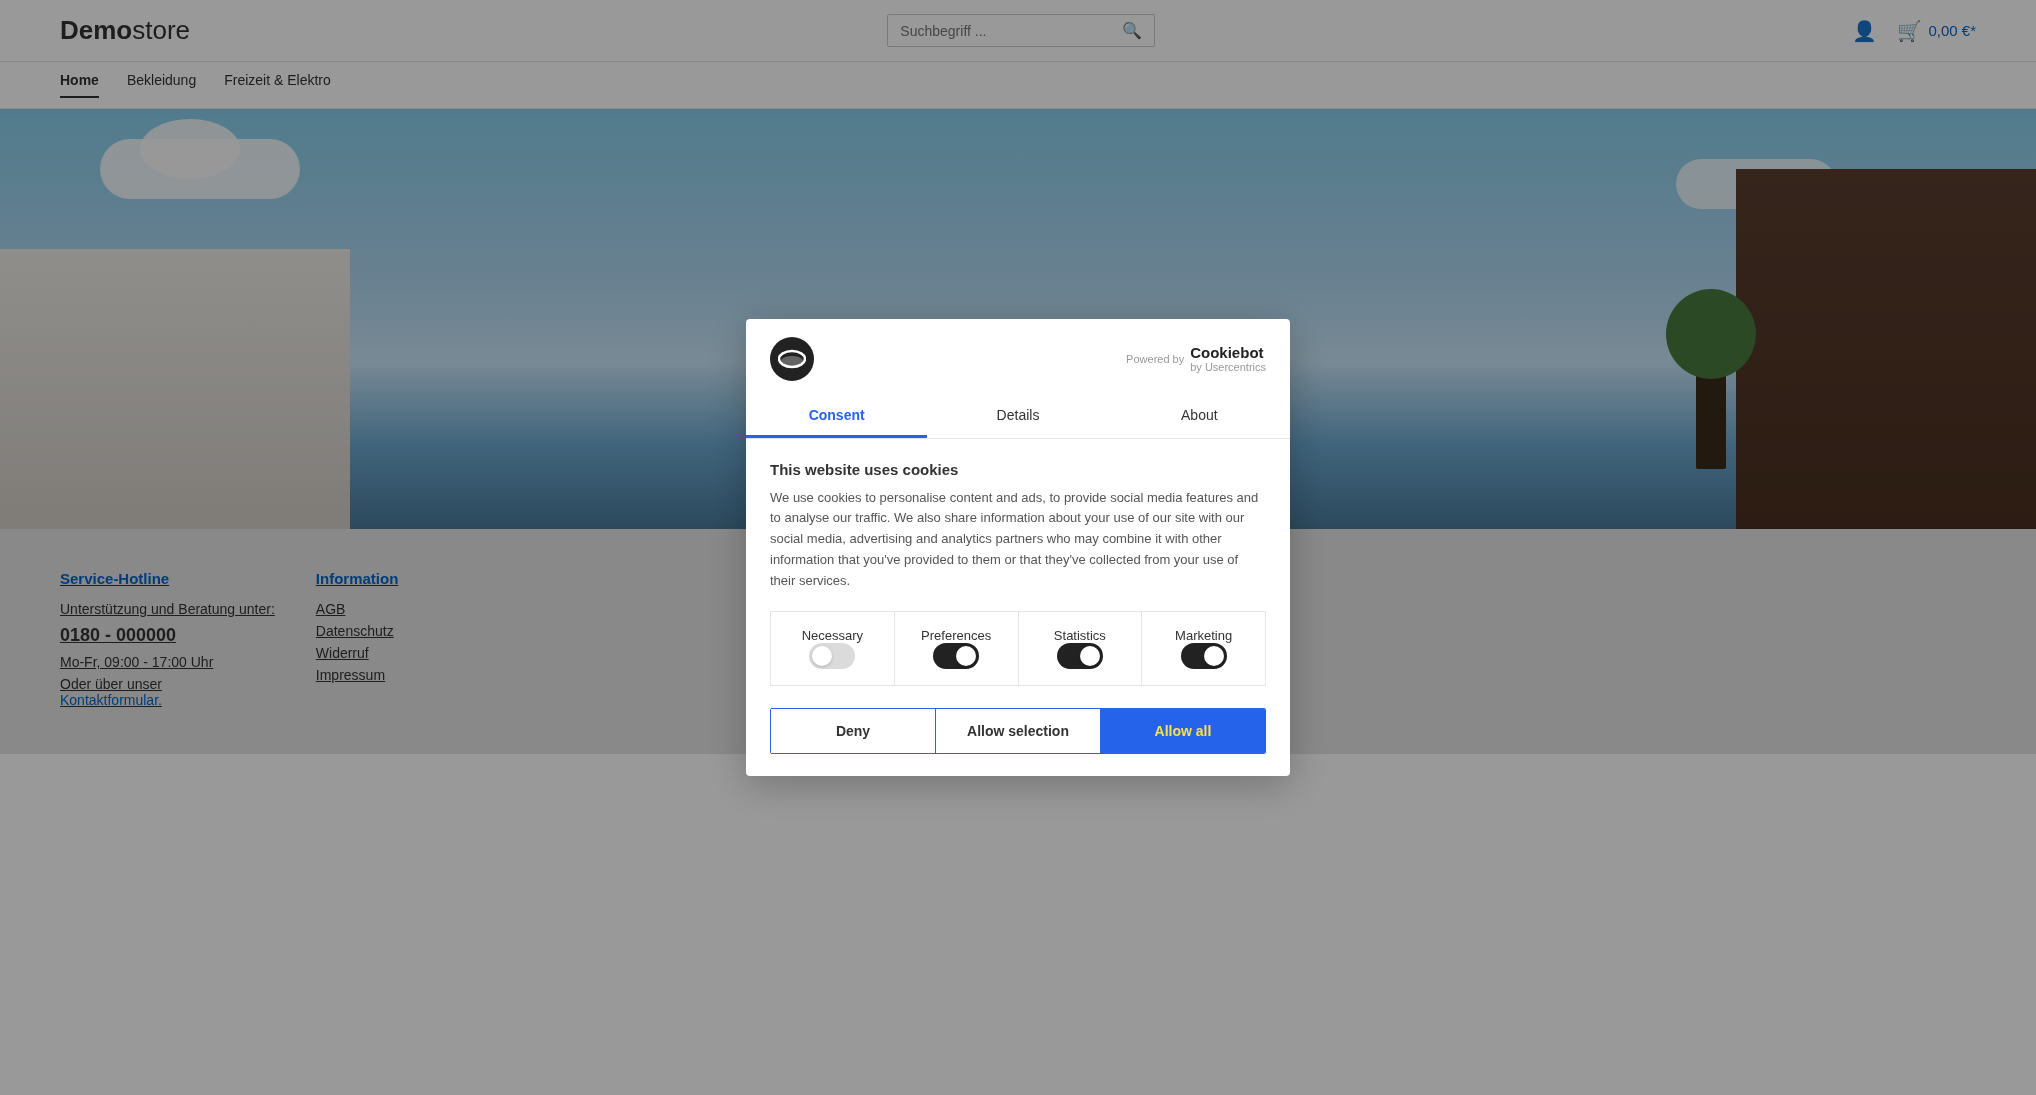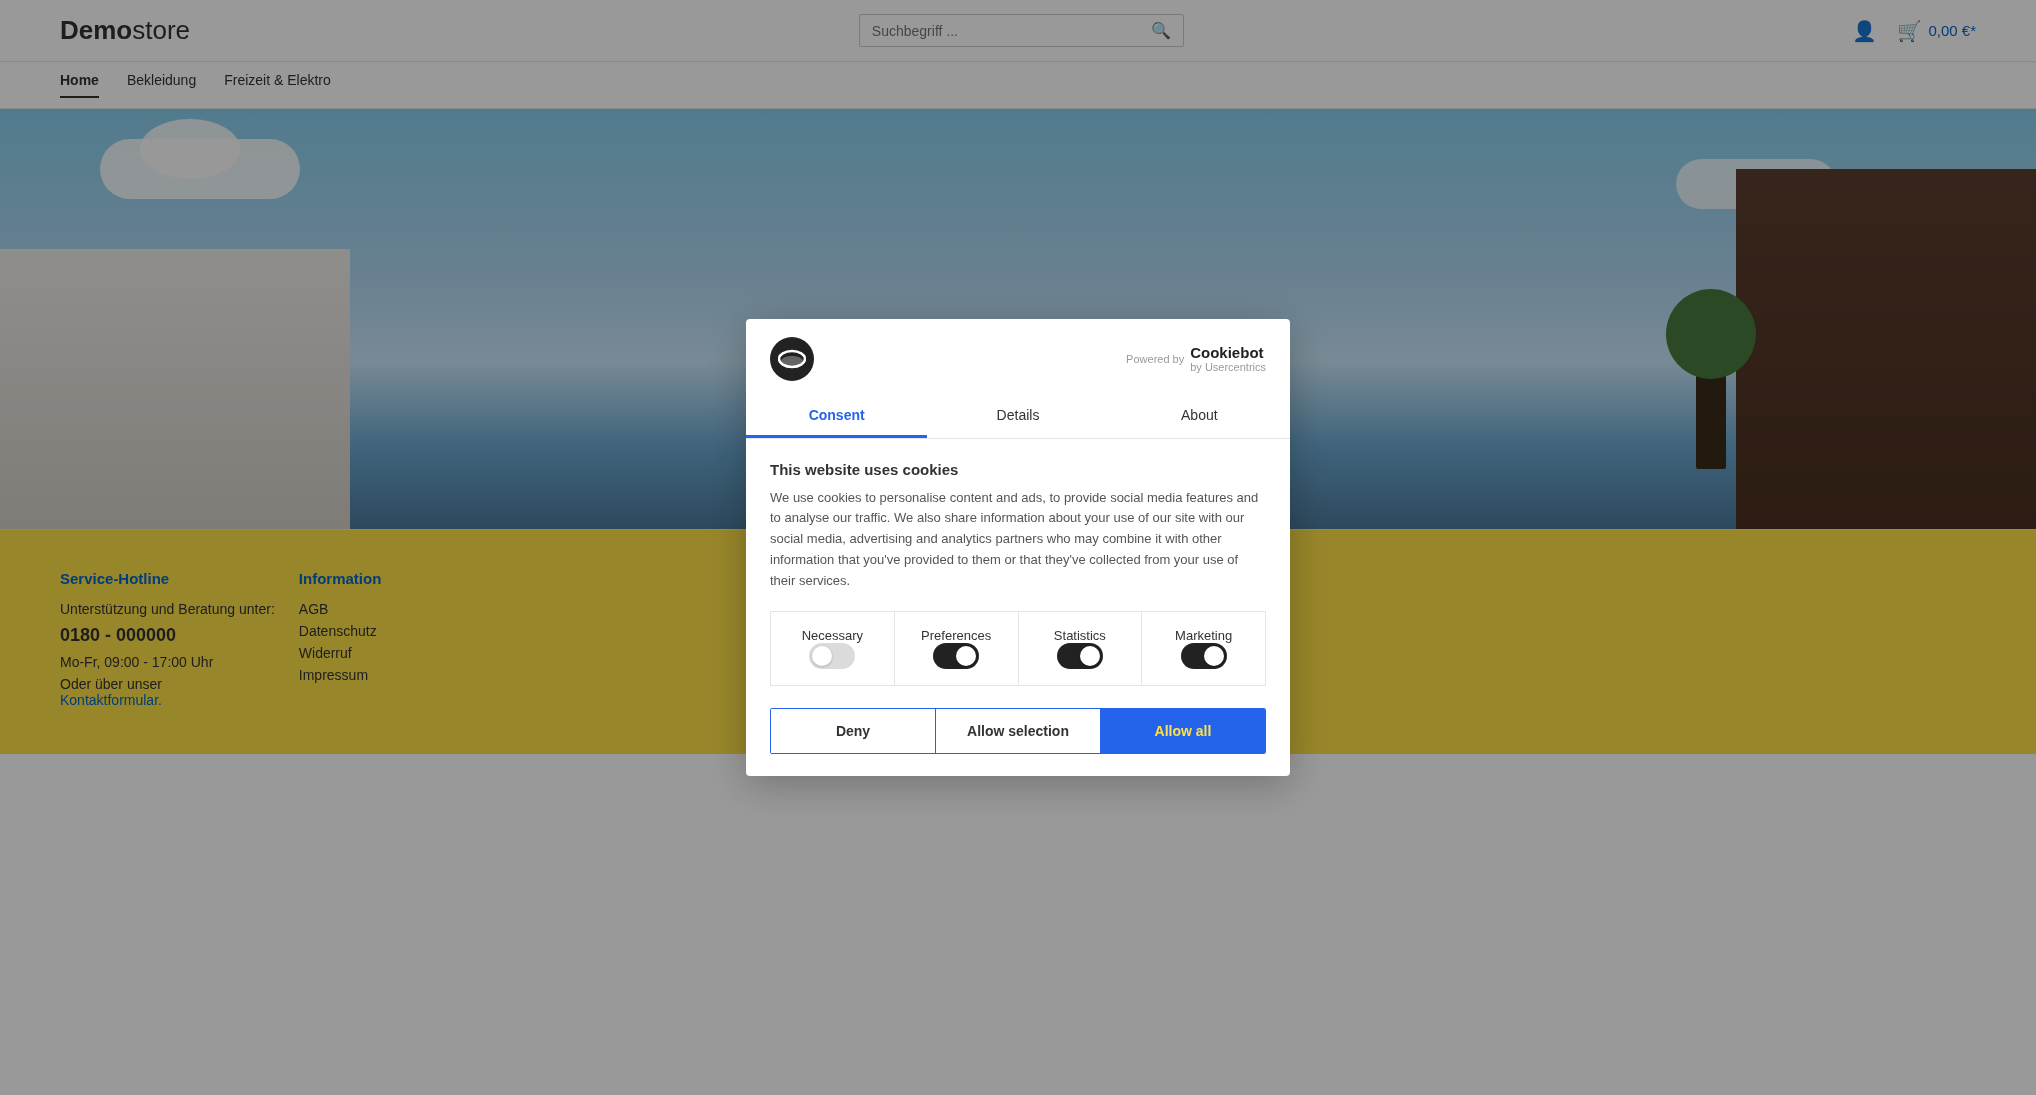--- a/index.html
+++ b/index.html
@@ -3,21 +3,21 @@
   <meta charset="utf-8">
   <style>
     * { box-sizing: border-box; margin: 0; padding: 0; }
     body { font-family: -apple-system, BlinkMacSystemFont, 'Segoe UI', Arial, sans-serif; background: #fff; color: #333; }
 
     
     .header { display: flex; align-items: center; justify-content: space-between; padding: 14px 60px; border-bottom: 1px solid #e5e5e5; }
     .logo { font-size: 26px; color: #333; }
     .logo span { font-weight: 700; }
     .logo em { font-weight: 400; font-style: normal; }
-    .search-bar { display: flex; align-items: center; border: 1px solid #ccc; border-radius: 2px; padding: 6px 12px; width: 325px; gap: 8px; }
+    .search-bar { display: flex; align-items: center; border: 1px solid #ccc; border-radius: 2px; padding: 6px 12px; width: 268px; gap: 8px; }
     .search-bar input { border: none; outline: none; font-size: 14px; color: #999; width: 100%; background: transparent; }
     .search-icon { color: #666; font-size: 16px; }
     .header-right { display: flex; align-items: center; gap: 20px; }
     .cart-area { display: flex; align-items: center; gap: 6px; color: #0066cc; font-size: 15px; font-weight: 500; }
     .user-icon, .cart-icon { font-size: 20px; color: #555; }
 
     
     .nav { display: flex; gap: 28px; padding: 10px 60px; border-bottom: 1px solid #e5e5e5; }
     .nav a { text-decoration: none; color: #333; font-size: 14px; padding-bottom: 8px; }
     .nav a.active { font-weight: 700; border-bottom: 2px solid #333; }
@@ -27,21 +27,21 @@
     .hero-bg { position: absolute; top: 0; left: 0; right: 0; bottom: 0; background: linear-gradient(to bottom, #87ceeb 0%, #aed6f0 40%, #c8e6f8 60%, #6ca8d0 80%, #4a7a9b 100%); }
     .hero-cloud1 { position: absolute; top: 30px; left: 100px; width: 200px; height: 60px; background: rgba(255,255,255,0.85); border-radius: 40px; }
     .hero-cloud1::before { content: ''; position: absolute; top: -20px; left: 40px; width: 100px; height: 60px; background: rgba(255,255,255,0.85); border-radius: 50%; }
     .hero-cloud2 { position: absolute; top: 50px; right: 200px; width: 160px; height: 50px; background: rgba(255,255,255,0.75); border-radius: 40px; }
     .hero-building-left { position: absolute; bottom: 0; left: 0; width: 350px; height: 280px; background: linear-gradient(to bottom, #f0ede8 0%, #d4cfc8 100%); }
     .hero-building-right { position: absolute; bottom: 0; right: 0; width: 300px; height: 360px; background: linear-gradient(to bottom, #5a3e2e 0%, #4a3020 100%); }
     .hero-tree { position: absolute; bottom: 60px; right: 310px; width: 30px; height: 120px; background: #3a2a1a; border-radius: 2px; }
     .hero-tree::before { content: ''; position: absolute; top: -60px; left: -30px; width: 90px; height: 90px; background: #4a7a40; border-radius: 50%; }
 
     
-    .footer { background: #fde047; padding: 40px 60px; display: flex; gap: 24px; border-top: 1px solid #e5e5e5; }
+    .footer { background: #e5e5e5; padding: 40px 60px; display: flex; gap: 41px; border-top: 1px solid #e5e5e5; text-decoration: underline; }
     .footer-col h3 { font-size: 15px; color: #0066cc; font-weight: 600; margin-bottom: 14px; }
     .footer-col p, .footer-col a { display: block; font-size: 14px; color: #333; text-decoration: none; margin-bottom: 6px; }
     .footer-col .phone { font-size: 18px; font-weight: 600; margin: 8px 0; }
     .footer-col .contact-link { color: #0066cc; text-decoration: none; }
 
     
     .overlay { position: fixed; top: 0; left: 0; right: 0; bottom: 0; background: rgba(0,0,0,0.4); z-index: 100; display: flex; align-items: center; justify-content: center; }
 
     
     .cookie-dialog { background: #fff; border-radius: 4px; width: 544px; max-width: 95vw; box-shadow: 0 8px 40px rgba(0,0,0,0.25); overflow: hidden; }

